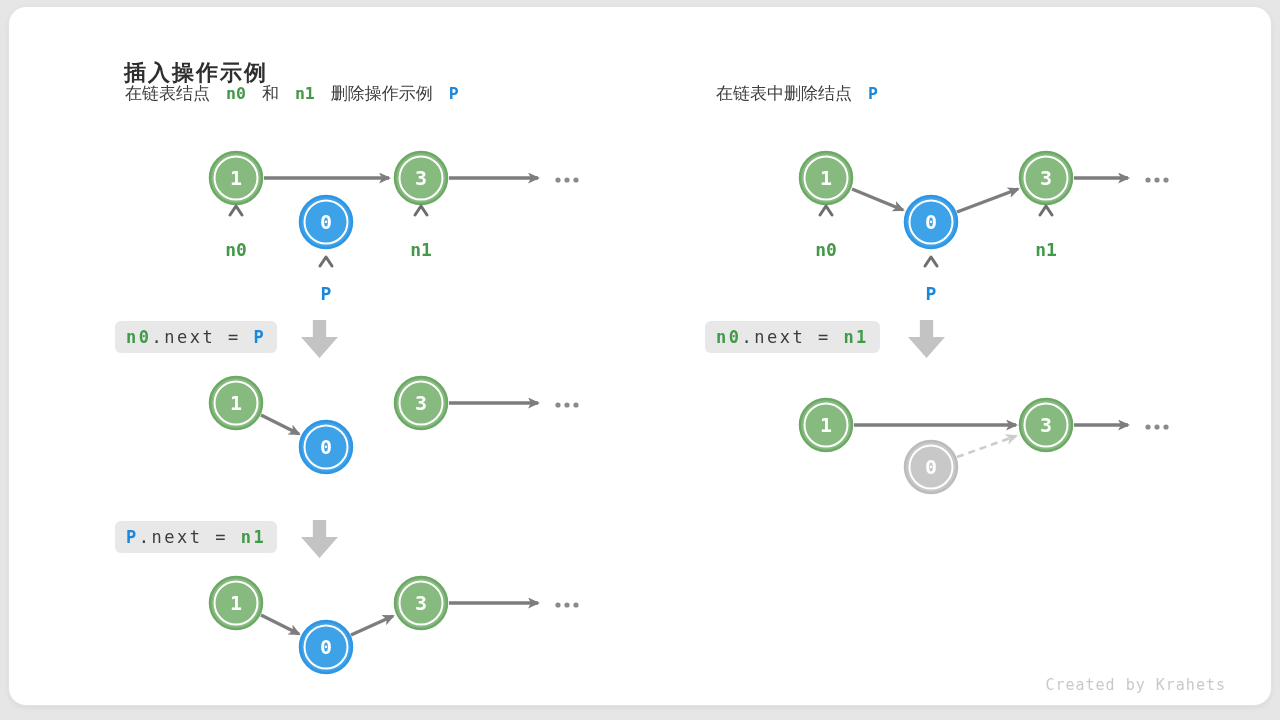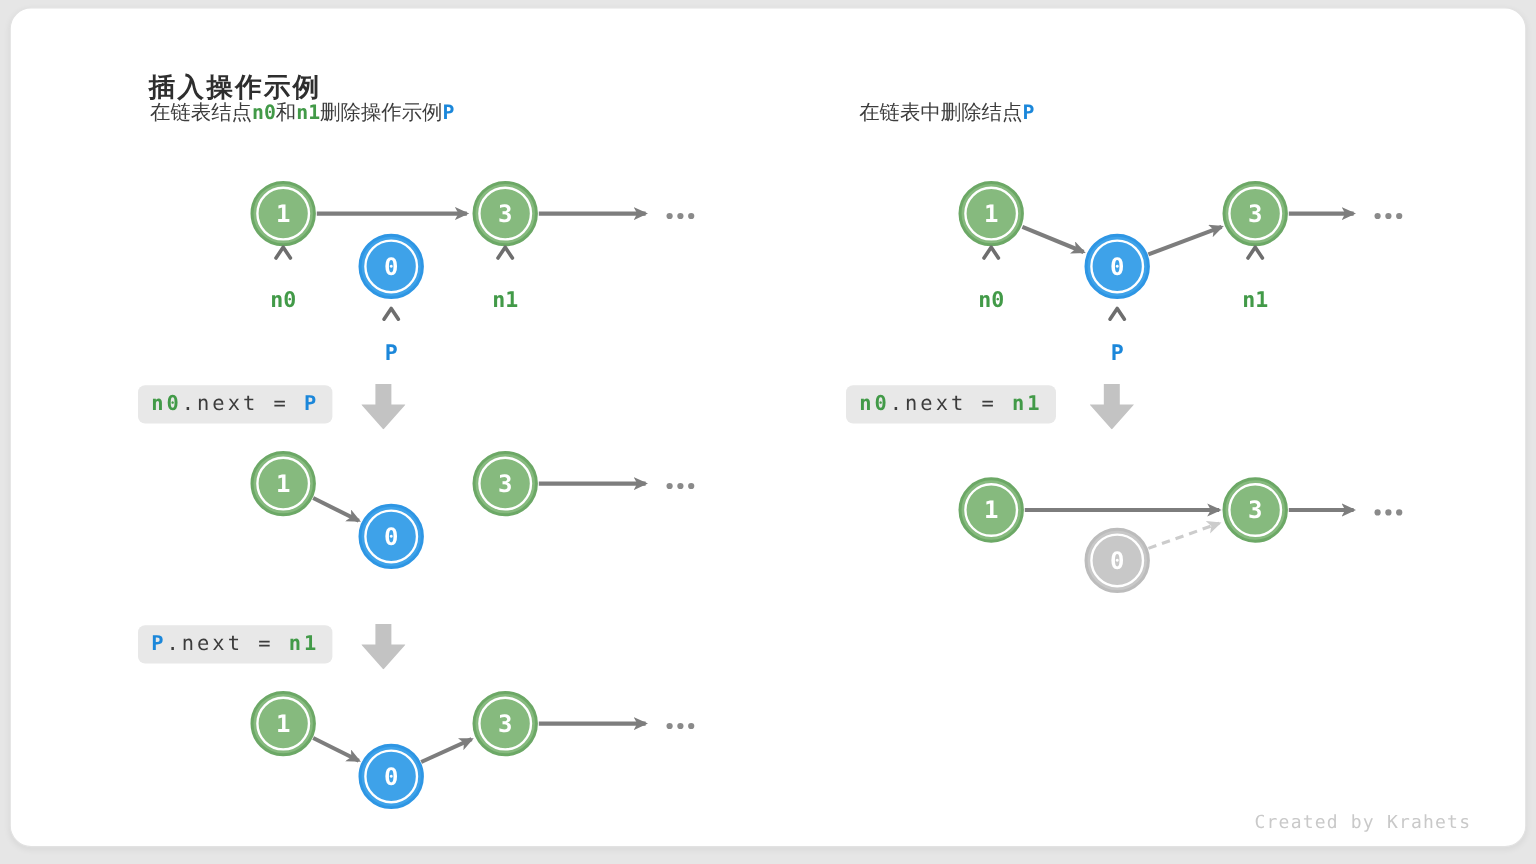--- a/index.html
+++ b/index.html
@@ -7,21 +7,21 @@
   .stage{position:relative;width:1280px;height:720px;}
   .card{position:absolute;left:8px;top:6px;right:8px;bottom:14px;background:#ffffff;
     border:1px solid #e2e2e2;border-radius:18px;box-shadow:0 2px 5px rgba(0,0,0,.06);}
   .overlay{position:absolute;left:0;top:0;width:1280px;height:720px;}
 
   .panel-title{position:absolute;font-weight:bold;font-size:22px;letter-spacing:2px;
     color:#2e2e2e;white-space:nowrap;}
   .t-left{left:124px;top:42px;margin-top:16px;}
   .t-right{left:716px;top:42px;}
 
-  .subtitle{position:absolute;top:82px;display:flex;align-items:center;gap:0;
+  .subtitle{position:absolute;top:82px;display:flex;align-items:center;gap:16px;
     font-size:17px;color:#3d3d3d;white-space:nowrap;}
   .s-left{left:125px;}
   .s-right{left:716px;}
   .tok{font-family:"DejaVu Sans Mono",monospace;font-weight:bold;font-size:16.5px;}
   .tok.g{color:#429a48;}
   .tok.b{color:#1b87da;}
 
   .codebox{position:absolute;height:32px;background:#e8e8e8;border-radius:6px;
     display:flex;align-items:center;padding:0 11px;white-space:pre;
     font-family:"DejaVu Sans Mono",monospace;font-size:17px;letter-spacing:2.5px;color:#3c3c3c;}

